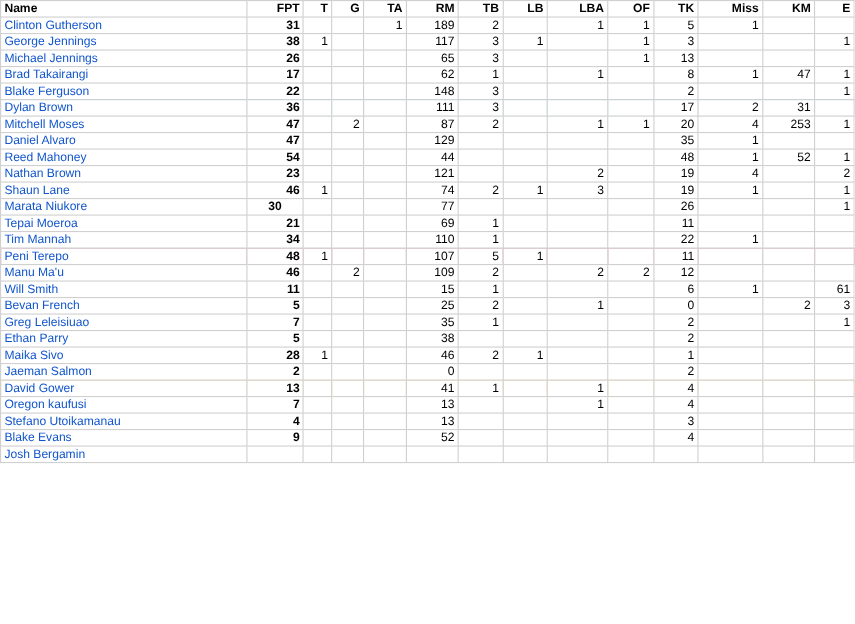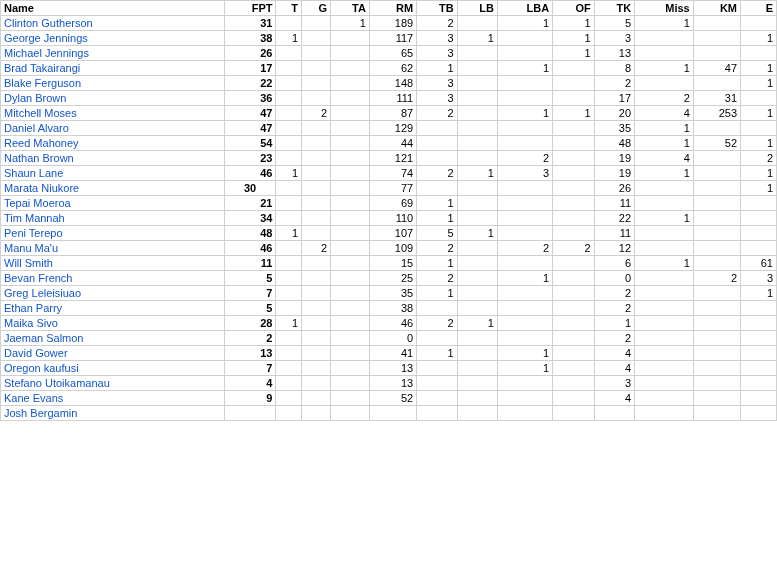--- a/index.html
+++ b/index.html
@@ -463,21 +463,21 @@
         <td class="num"></td>
         <td class="num"></td>
         <td class="num"></td>
         <td class="num"></td>
         <td class="num">3</td>
         <td class="num"></td>
         <td class="num"></td>
         <td class="num"></td>
       </tr>
       <tr style="background: rgb(255, 255, 255);">
-        <td class="name-col" style="color: rgb(17, 85, 204); min-width: 120px;">Kane Evans</td>
+        <td class="name-col" style="color: rgb(17, 85, 204); min-width: 120px;">Blake Evans</td>
         <td class="num" style="font-weight: bold;">9</td>
         <td class="num"></td>
         <td class="num"></td>
         <td class="num"></td>
         <td class="num">52</td>
         <td class="num"></td>
         <td class="num"></td>
         <td class="num"></td>
         <td class="num"></td>
         <td class="num">4</td>

